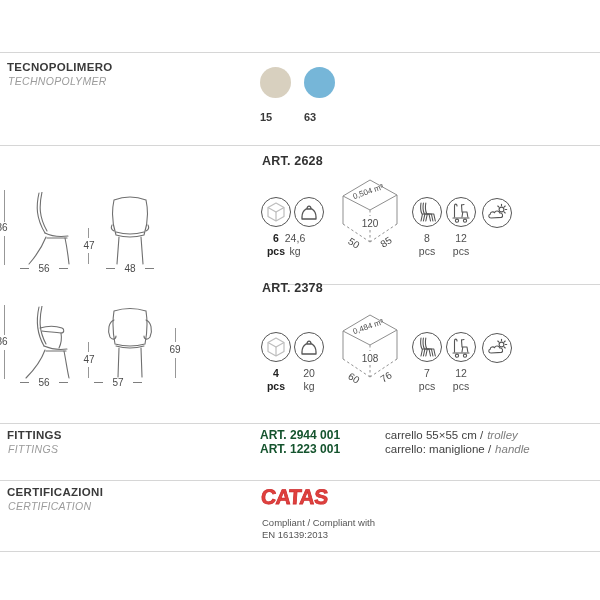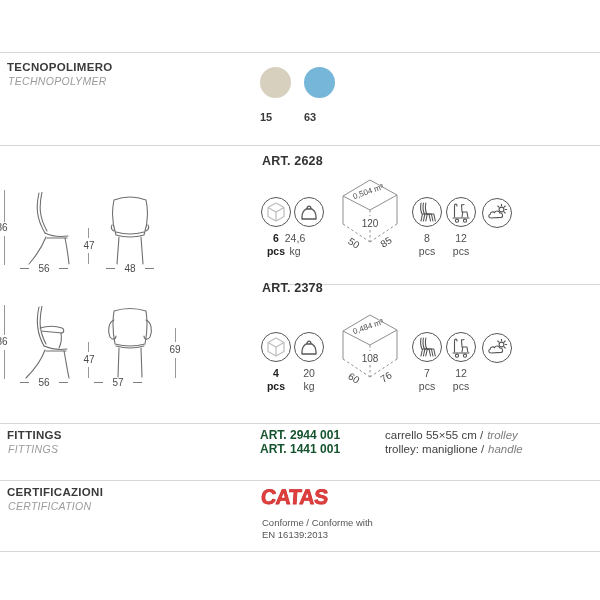--- a/index.html
+++ b/index.html
@@ -299,26 +299,26 @@
 </div>
 <div class="icostat" style="left:443px;top:367px">
   <div>12</div>
   <div>pcs</div>
 </div>
 
 <div class="sec-title" style="top:429px">FITTINGS</div>
 <div class="sec-sub" style="top:443px">FITTINGS</div>
 
 <div class="acc-art" style="top:428px">ART. 2944 001</div>
-<div class="acc-art" style="top:442px">ART. 1441 001</div>
+<div class="acc-art" style="top:442px">ART. 1223 001</div>
 <div class="acc-desc" style="top:429px">
   <span>carrello 55×55 cm /</span><span class="it">trolley</span>
 </div>
 <div class="acc-desc" style="top:443px">
-  <span>trolley: maniglione /</span><span class="it">handle</span>
+  <span>carrello: maniglione /</span><span class="it">handle</span>
 </div>
 
 <div class="sec-title" style="top:486px">CERTIFICAZIONI</div>
 <div class="sec-sub" style="top:500px">CERTIFICATION</div>
 
 <div class="catas">CATAS</div>
-<div class="cert-note" style="top:517px">Conforme / Conforme with</div>
+<div class="cert-note" style="top:517px">Compliant / Compliant with</div>
 <div class="cert-note" style="top:529px">EN 16139:2013</div>
 
 </body></html>

